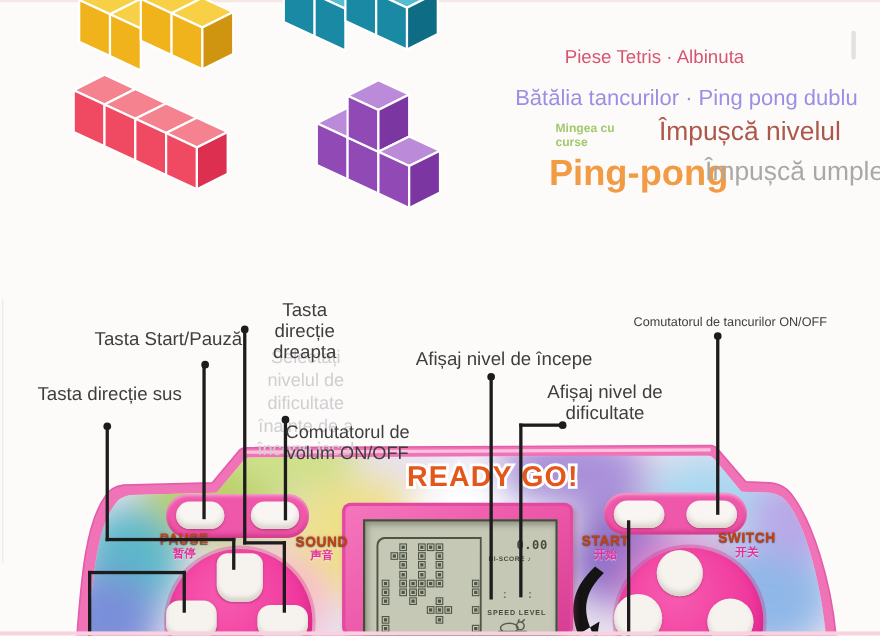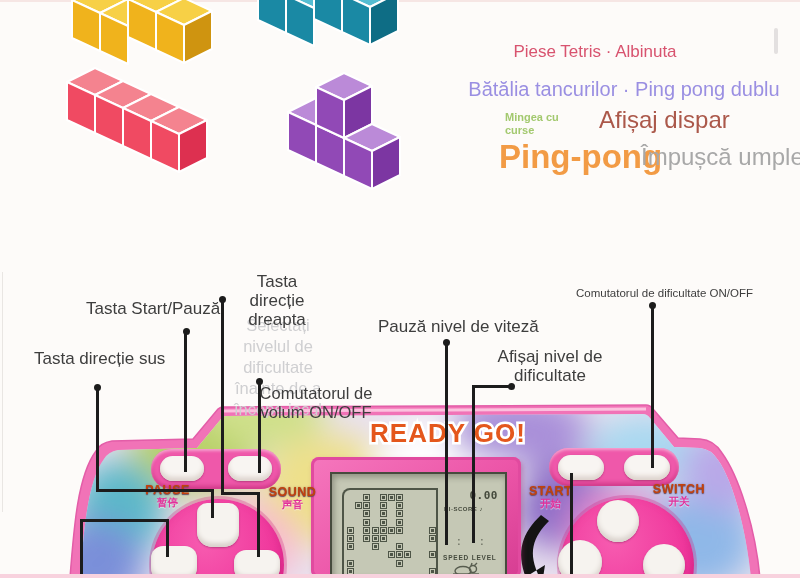--- a/index.html
+++ b/index.html
@@ -106,21 +106,21 @@
         <polygon points="372,151 400,137 400,175 372,189" fill="#7c36a2" stroke="#ffffff" stroke-width="2" stroke-linejoin="round"></polygon>
       </g>
     </svg>
 
   <div class="promo" style="left:480px;top:42px;width:230px;text-align:center;font-size:17px;color:#d8536f;">Piese Tetris · Albinuta</div>
   <div class="promo" style="left:468px;top:78px;width:312px;text-align:center;font-size:20px;color:#9a8fe2;">Bătălia tancurilor · Ping pong dublu</div>
   <div class="promo" style="left:505px;top:111px;width:64px;font-size:11px;font-weight:bold;color:#a3c96f;white-space:normal;line-height:13px;">
     <div>Mingea cu</div>
     <div>curse</div>
   </div>
-  <div class="promo" style="left:599px;top:106px;font-size:24px;color:#ab584a;">Afișaj dispar</div>
+  <div class="promo" style="left:599px;top:106px;font-size:24px;color:#ab584a;">Împușcă nivelul</div>
   <div class="promo" style="left:499px;top:138px;font-size:33px;font-weight:bold;color:#f29b45;">Ping-pong</div>
   <div class="promo" style="left:641px;top:143px;font-size:24px;color:#a8a8a8;">Împușcă umple</div>
 
   <svg class="abs" style="left:0;top:395px;z-index:15" width="800" height="183" viewBox="0 0 800 183">
     <defs>
       <filter id="soft" x="-30%" y="-30%" width="160%" height="160%">
           <feGaussianBlur stdDeviation="16"></feGaussianBlur>
         </filter>
       <clipPath id="faceclip">
         <path d="M 80 183 C 84 132 88 86 104 64 Q 108 57 118 55 L 197 53 L 221 24 Q 223 21 227 21 L 643 19 Q 647 19 650 23 L 674 52 L 700 53 Q 711 54 718 65 C 733 86 746 134 751 183 Z"></path>
@@ -249,26 +249,26 @@
     <div>Selectați</div>
     <div>nivelul de</div>
     <div>dificultate</div>
     <div>înainte de a</div>
     <div>începe jocul</div>
   </div>
   <div class="lbl center" style="left:236px;top:384px;width:160px;font-size:16.5px;">
     <div>Comutatorul de</div>
     <div>volum ON/OFF</div>
   </div>
-  <div class="lbl" style="left:378px;top:317px;">Pauză nivel de viteză</div>
+  <div class="lbl" style="left:378px;top:317px;">Afișaj nivel de începe</div>
   <div class="lbl center" style="left:470px;top:347px;width:160px;">
     <div>Afișaj nivel de</div>
     <div>dificultate</div>
   </div>
-  <div class="lbl small" style="left:576px;top:287px;">Comutatorul de dificultate ON/OFF</div>
+  <div class="lbl small" style="left:576px;top:287px;">Comutatorul de tancurilor ON/OFF</div>
 
   <div class="cl" style="left:184px;top:331px;width:3px;height:141px;"></div>
   <div class="cl" style="left:221px;top:299px;width:3px;height:196px;"></div>
   <div class="cl" style="left:221px;top:492px;width:39px;height:3px;"></div>
   <div class="cl" style="left:257px;top:492px;width:3px;height:65px;"></div>
   <div class="cl" style="left:96px;top:387px;width:3px;height:105px;"></div>
   <div class="cl" style="left:96px;top:489px;width:118px;height:3px;"></div>
   <div class="cl" style="left:211px;top:489px;width:3px;height:29px;"></div>
   <div class="cl" style="left:258px;top:381px;width:3px;height:92px;"></div>
   <div class="cl" style="left:80px;top:519px;width:3px;height:59px;"></div>

